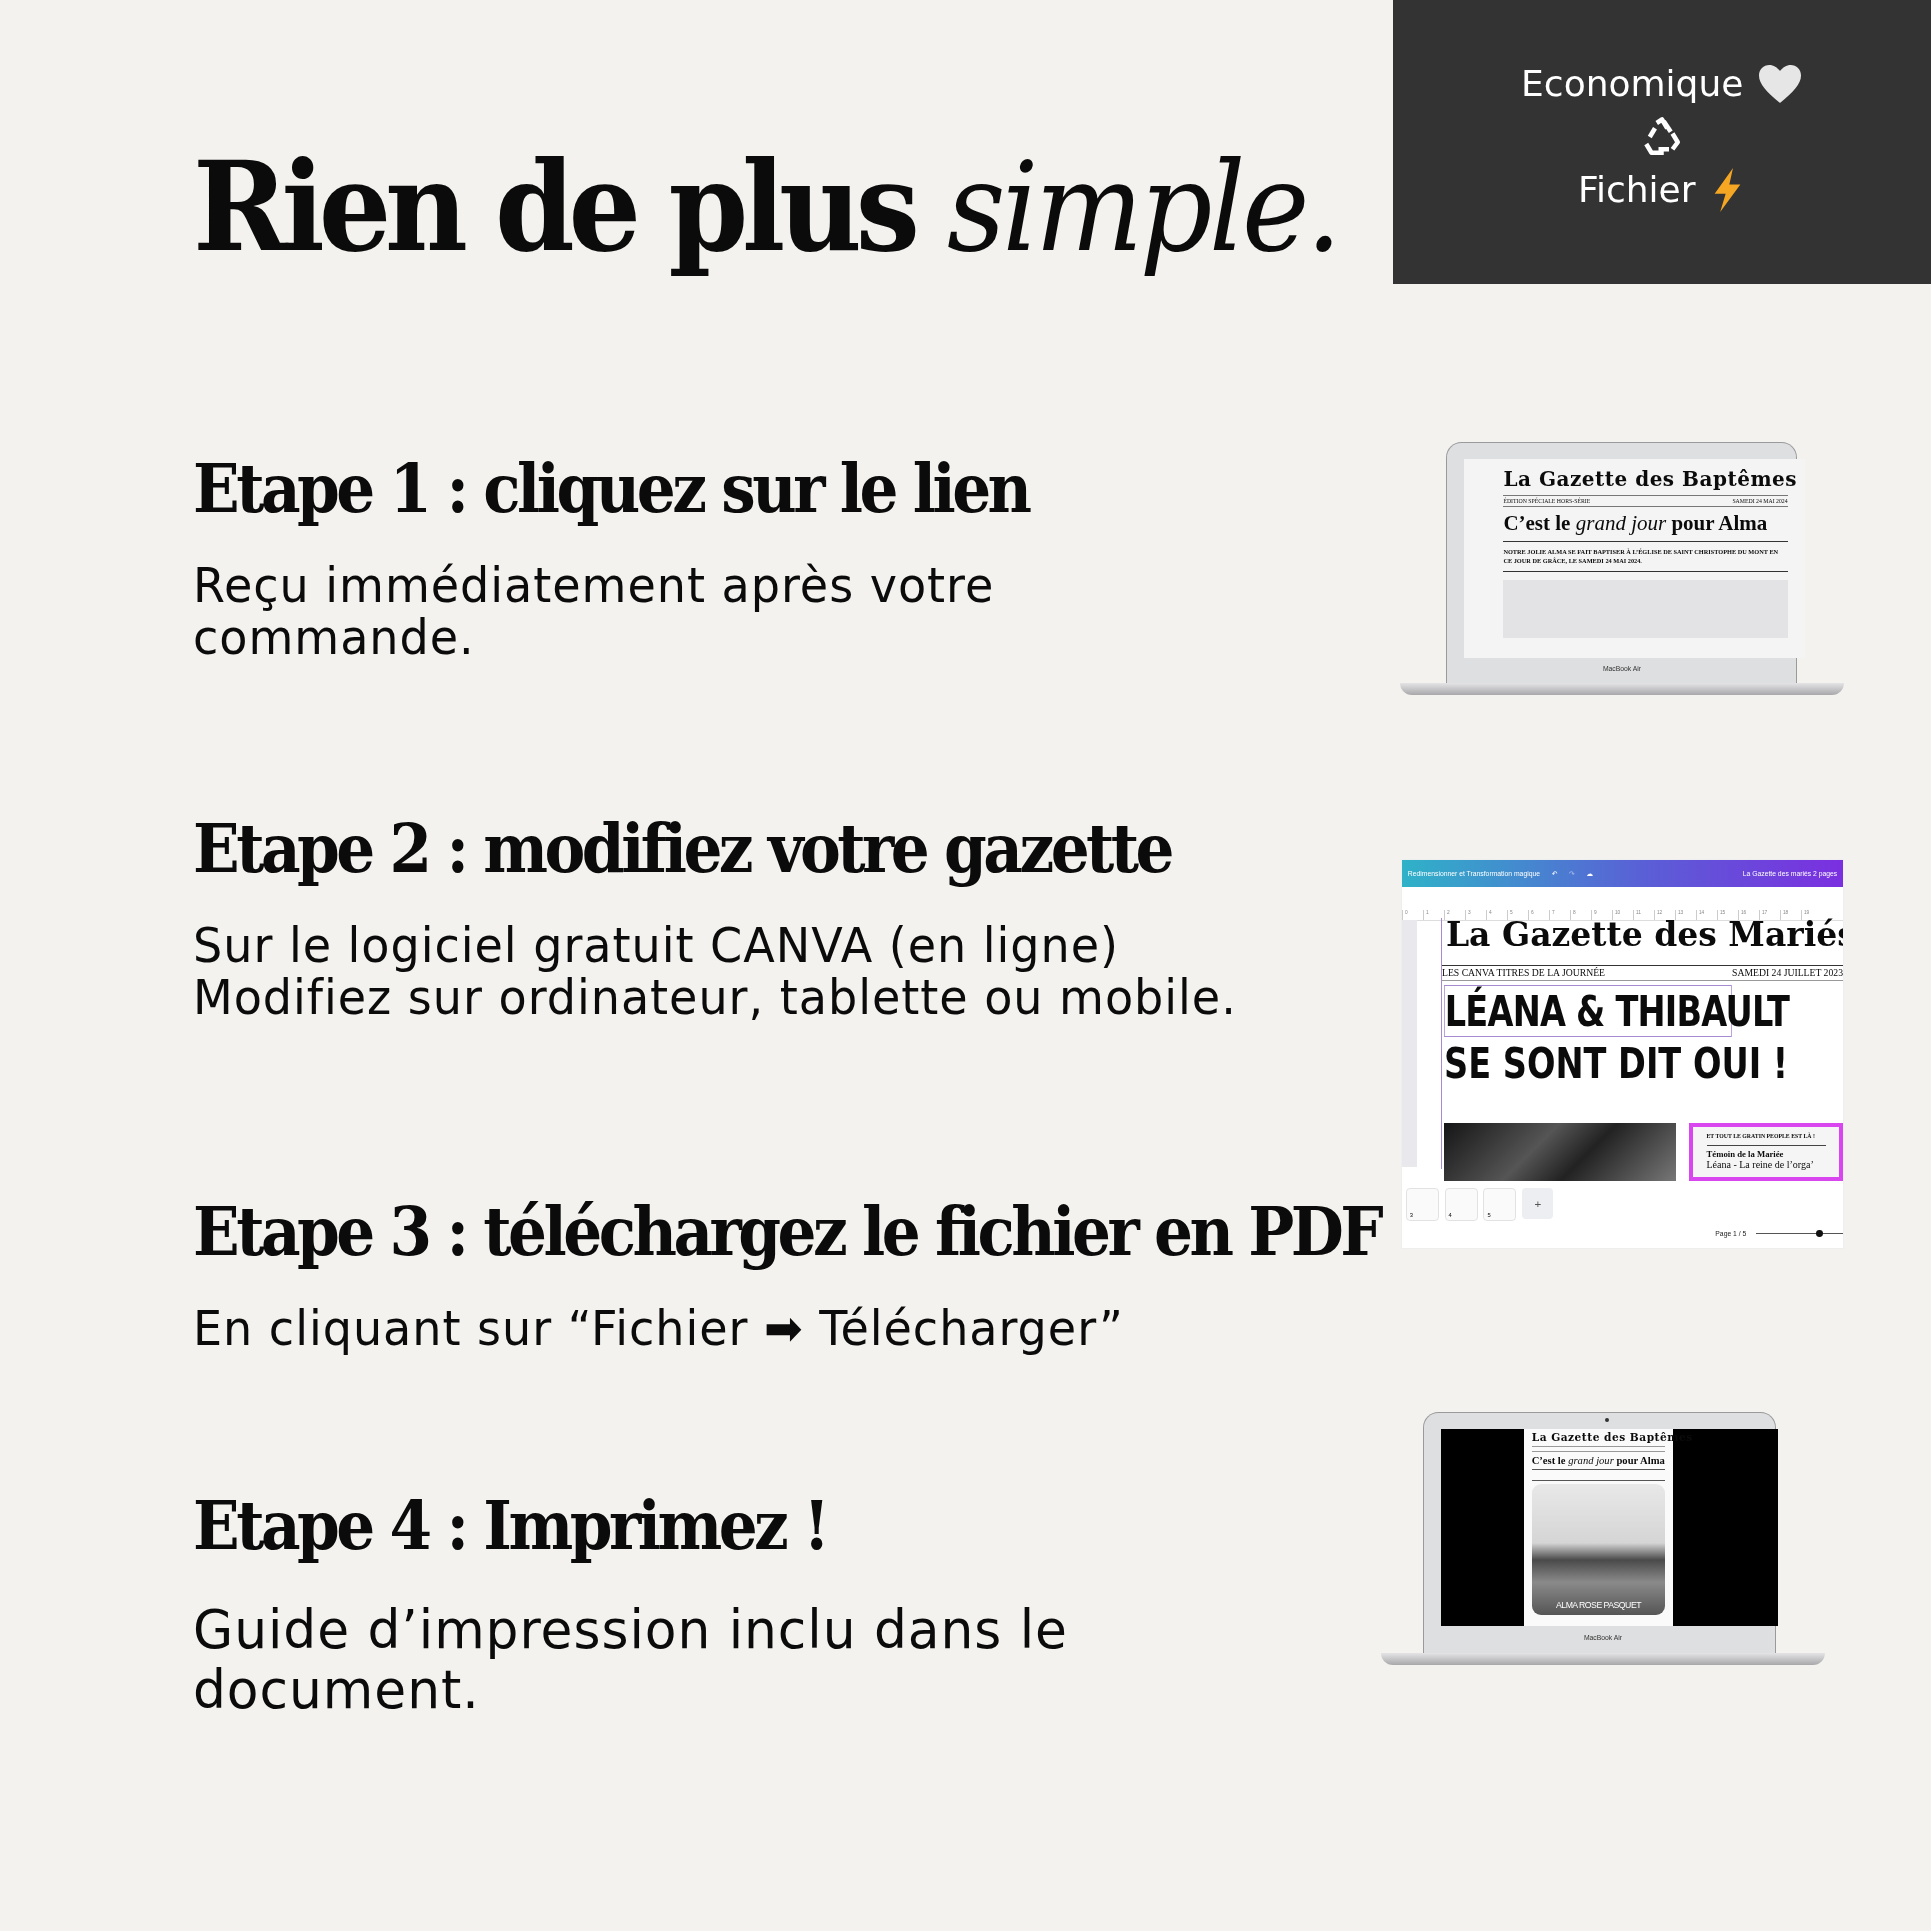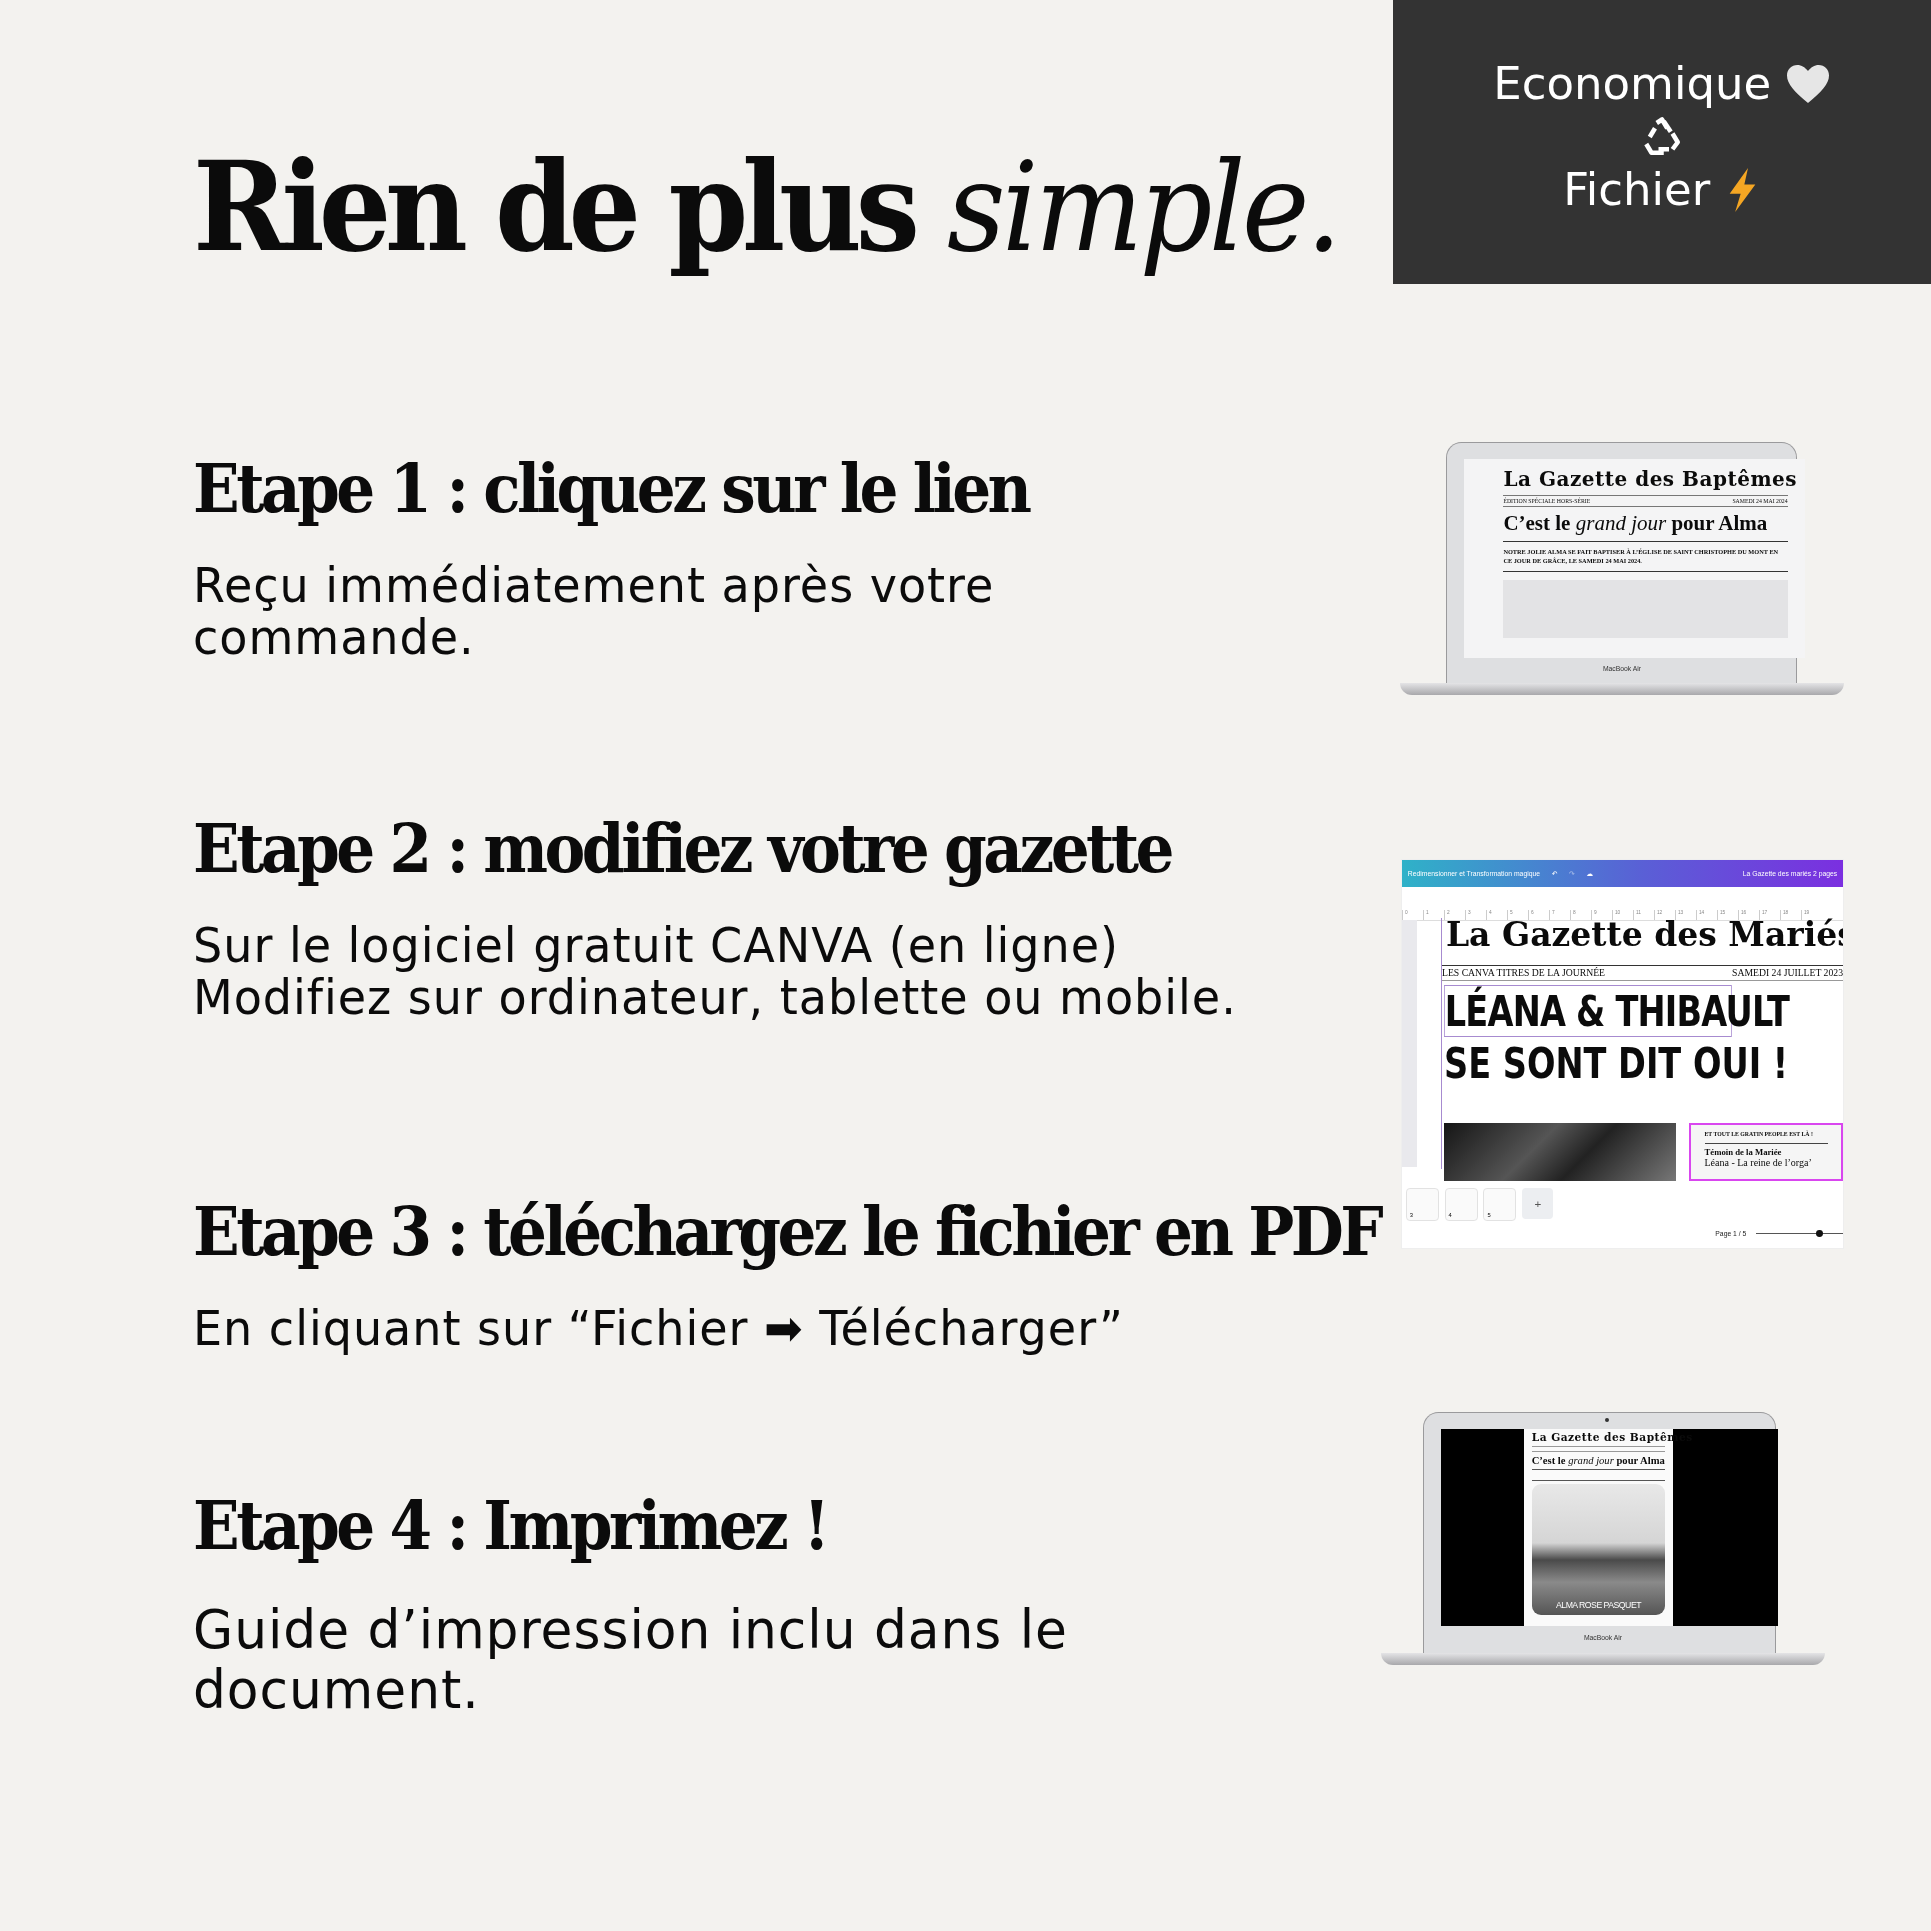--- a/index.html
+++ b/index.html
@@ -1,21 +1,21 @@
 <!DOCTYPE html>
 <html><head>
 <meta charset="utf-8">
 <style>
   html, body { margin:0; padding:0; }
   body { width:1931px; height:1931px; background:#f3f2ef; position:relative; overflow:hidden; font-family:"Liberation Sans", sans-serif; color:#0b0b0b; }
 
   .hero-title { position:absolute; left:193px; top:145px; font-family:"DejaVu Serif", serif; font-weight:bold; font-size:124px; letter-spacing:-6.8px; line-height:1; margin:0; transform:scaleX(0.92); transform-origin:left; white-space:nowrap; }
   .hero-title .ital { font-style:italic; font-weight:normal; letter-spacing:-3.9px; }
 
-  .badge { position:absolute; left:1393px; top:0; width:538px; height:284px; background:#333333; display:flex; flex-direction:column; align-items:center; justify-content:center; color:#fff; font-family:"DejaVu Sans", sans-serif; font-size:45px; line-height:64px; padding-bottom:9.7px; box-sizing:border-box; }
+  .badge { position:absolute; left:1393px; top:0; width:538px; height:284px; background:#333333; display:flex; flex-direction:column; align-items:center; justify-content:center; color:#fff; font-family:"DejaVu Sans", sans-serif; font-size:36px; line-height:64px; padding-bottom:9.7px; box-sizing:border-box; }
   .badge-line { display:flex; align-items:center; gap:13.5px; }
   .badge-line svg { display:block; }
 
   .step { position:absolute; left:193px; }
   .step-title { font-family:"DejaVu Serif", serif; font-weight:bold; font-size:68px; letter-spacing:-3.9px; margin:0; white-space:nowrap; transform:scaleX(0.9); transform-origin:left; line-height:1; }
   .step-desc { font-family:"DejaVu Sans", sans-serif; font-size:48px; line-height:52px; margin:37px 0 0 0; letter-spacing:1px; transform:scaleX(0.96); transform-origin:left; white-space:pre-line; }
 
   
   .laptop { position:absolute; }
   .laptop .lid { position:absolute; background:#dedfe1; border:1.9px solid #9a9a9c; border-bottom:none; border-radius:15.4px 15.4px 0 0; box-sizing:border-box; }
@@ -34,21 +34,21 @@
   .canva-bar .spacer { flex:1; }
   .ruler { position:absolute; top:50px; left:0; right:0; height:9.7px; display:flex; gap:0; font-size:4.8px; color:#888; border-bottom:1px solid #ddd; }
   .ruler span { width:21px; border-left:1px solid #ccc; padding-left:1.9px; box-sizing:border-box; }
   .canvas-page { position:absolute; left:39px; top:58px; right:0; height:251px; border-left:1px solid #a78bd0; }
   .sidegray { position:absolute; left:0; top:60px; width:15.4px; height:247px; background:#e9e9ed; }
   .c-title { font-family:"DejaVu Serif", serif; font-weight:bold; font-size:33px; white-space:nowrap; margin-left:3.9px; line-height:33px; }
   .c-meta { display:flex; justify-content:space-between; font-family:"Liberation Serif", serif; font-size:9.7px; border-top:1px solid #333; margin-top:13.5px; padding:1.9px 0; border-bottom:1px solid #999; }
   .c-names { font-family:"DejaVu Sans", sans-serif; font-weight:bold; font-size:43px; line-height:50px; margin:3.9px 0 0 1.9px; border:1.4px solid #a78bd0; width:367px; transform:scaleX(0.78); transform-origin:left; white-space:nowrap; letter-spacing:-1px;}
   .c-oui { font-family:"DejaVu Sans", sans-serif; font-weight:bold; font-size:43px; line-height:52px; margin-left:1.9px; transform:scaleX(0.78); transform-origin:left; white-space:nowrap; }
   .c-photo { position:absolute; left:1.9px; top:205px; width:232px; height:58px; background:linear-gradient(135deg,#151515,#555 40%,#222 60%,#777); }
-  .c-box { position:absolute; left:247px; top:205px; width:154px; height:58px; border:2px solid #d946ef; background:#f5f5f5; font-family:"Liberation Serif", serif; padding:5.8px 13.5px; box-sizing:border-box; }
+  .c-box { position:absolute; left:247px; top:205px; width:154px; height:58px; border:4px solid #d946ef; background:#f5f5f5; font-family:"Liberation Serif", serif; padding:5.8px 13.5px; box-sizing:border-box; }
   .c-box .k { font-size:5.8px; font-weight:bold; border-bottom:1px solid #444; padding-bottom:5.8px; }
   .c-box .t { font-size:8.7px; font-weight:bold; margin-top:3.9px; }
   .c-box .v { font-size:10px; }
   .c-footer { position:absolute; left:0; right:0; top:322px; height:66px; background:#fff; }
   .thumbs { display:flex; gap:5.8px; padding:5.8px 0 0 3.9px; }
   .thumb { width:31px; height:31px; border:1px solid #e2e2e2; border-radius:3.9px; font-size:5.8px; position:relative; background:#fafafa; }
   .thumb b { position:absolute; left:2.9px; bottom:1.9px; font-weight:normal; }
   .thumb.add { background:#eceef1; border:none; display:flex; align-items:center; justify-content:center; font-size:11.6px; color:#555; }
   .pager { position:absolute; right:0; top:48px; display:flex; align-items:center; font-size:6.8px; gap:9.7px; color:#222; }
   .slider { width:87px; height:1px; background:#555; position:relative; }

